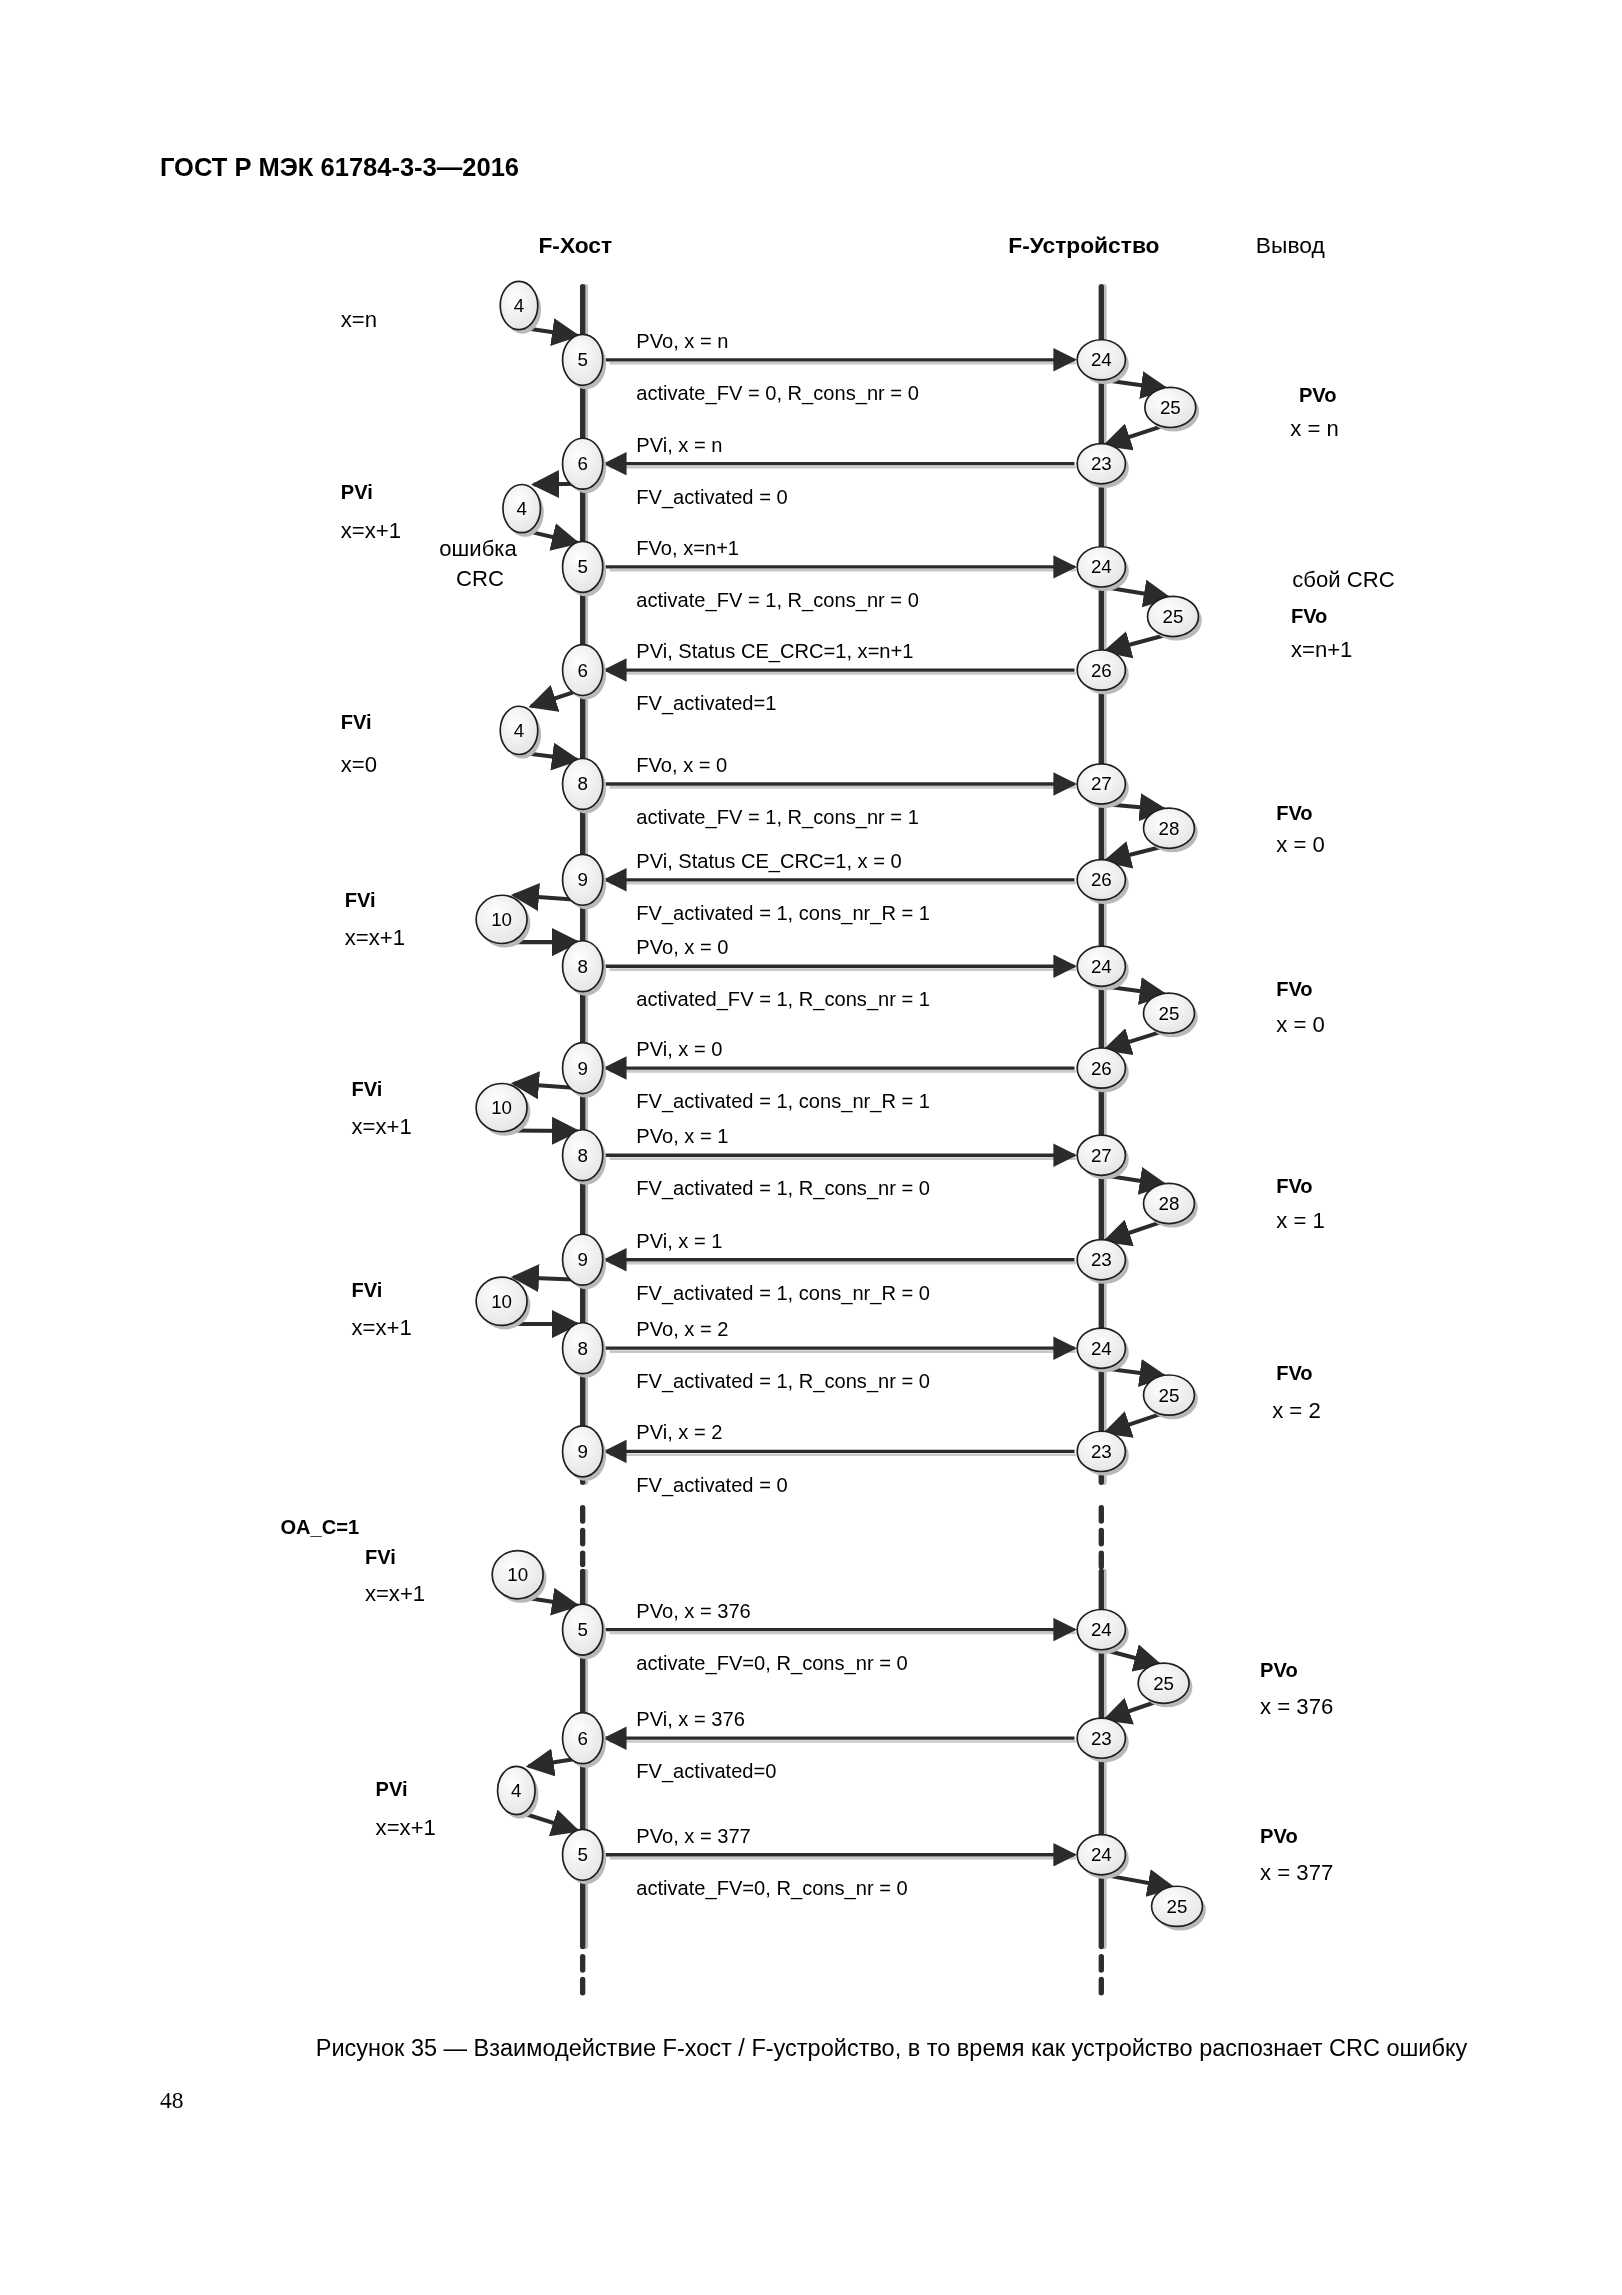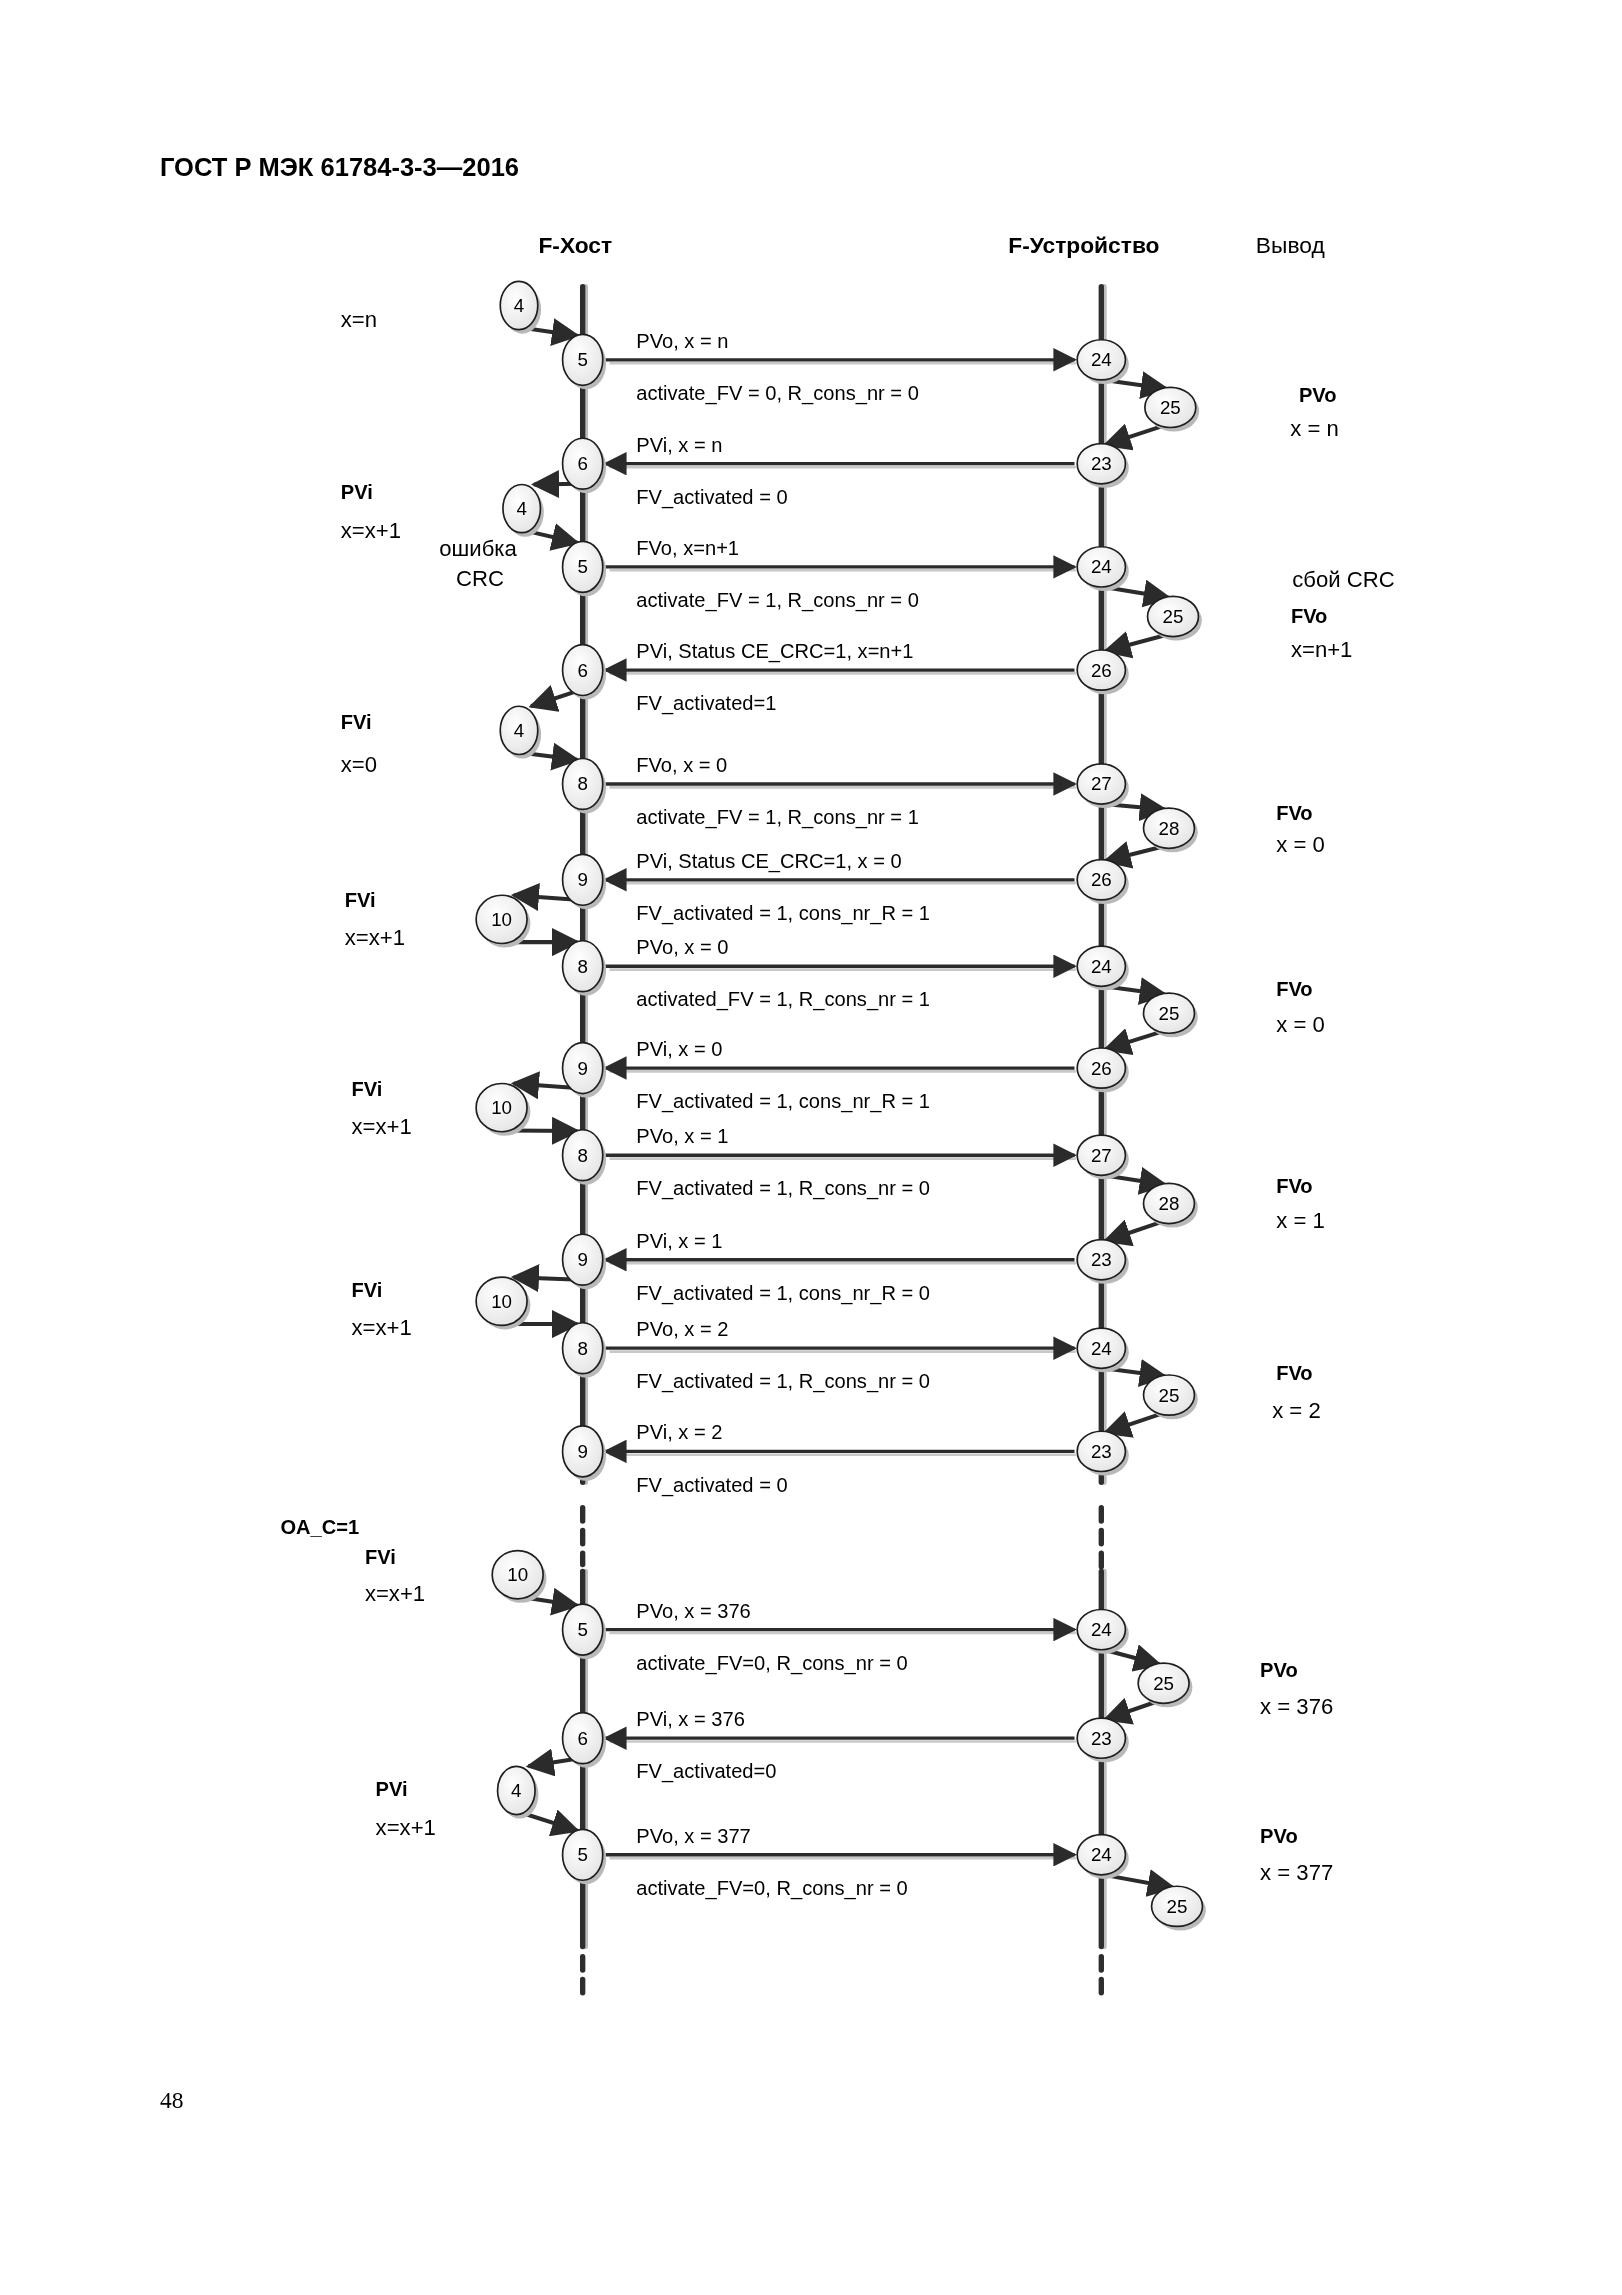--- a/index.html
+++ b/index.html
@@ -441,15 +441,16 @@
         <text x="1904" y="1832" class="side">x = 1</text>
         <text x="1904" y="2060" class="sideb">FVo</text>
         <text x="1898" y="2116" class="side">x = 2</text>
         <text x="1880" y="2502" class="sideb">PVo</text>
         <text x="1880" y="2558" class="side">x = 376</text>
         <text x="1880" y="2750" class="sideb">PVo</text>
         <text x="1880" y="2806" class="side">x = 377</text>
       </g>
   </svg>
 
+  <div class="caption"><span>Рисунок 35 — Взаимодействие F-хост / F-устройство, в то время как устройство распознает CRC ошибку</span></div>
   <div class="pagenum">48</div>
 </div>
 
 
 </body></html>

